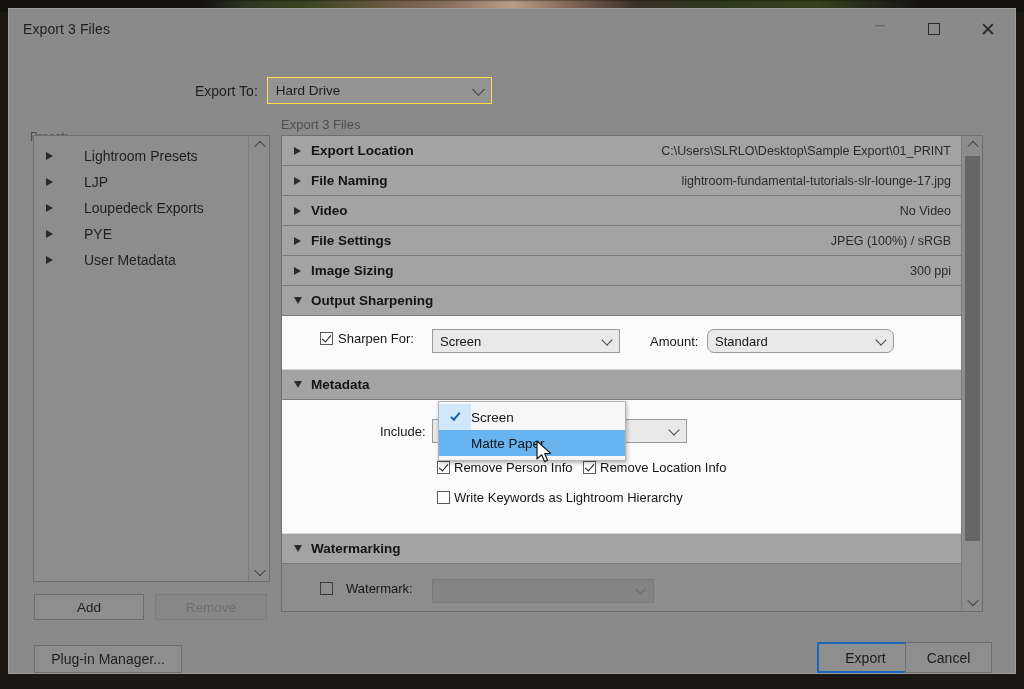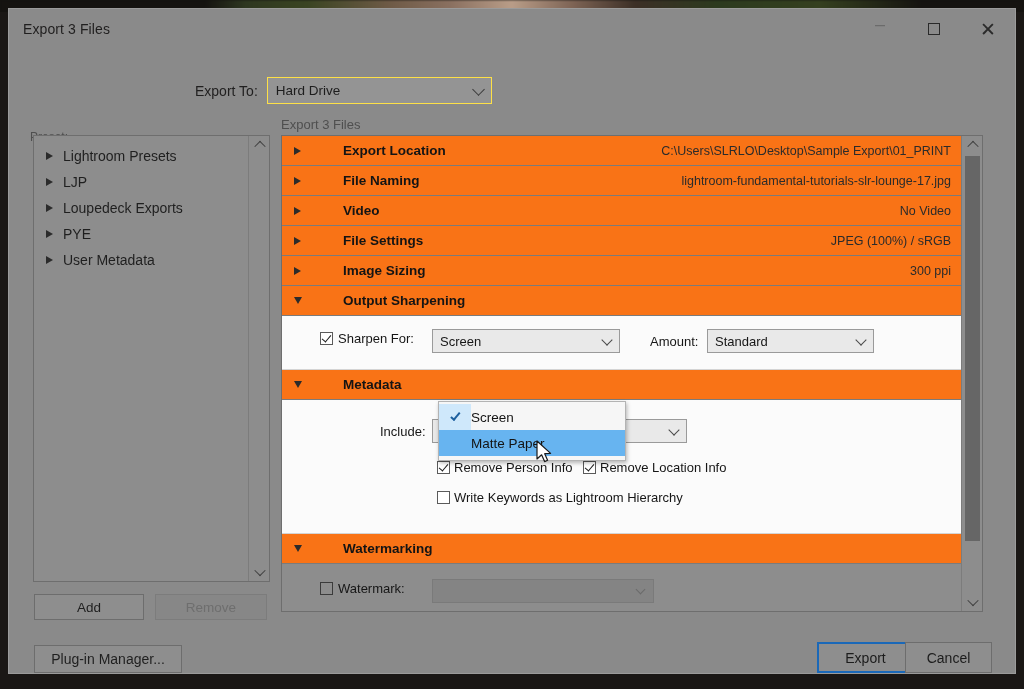--- a/index.html
+++ b/index.html
@@ -140,20 +140,21 @@
     padding-top: 7px;
   }
   .preset-item {
     display: flex;
     align-items: center;
     height: 26px;
     padding-left: 12px;
     font-size: 14px;
     color: #1f1f1f;
     cursor: default;
+    gap: 21px;
   }
   .tri-right {
     width: 0; height: 0;
     border-left: 7px solid #2b2b2b;
     border-top: 4.5px solid transparent;
     border-bottom: 4.5px solid transparent;
     margin-right: 10px;
   }
   .tri-down {
     width: 0; height: 0;
@@ -228,27 +229,26 @@
   .panel-inner {
     position: absolute;
     left: 0; top: 0;
     width: 681px; height: 100%;
   }
 
   
   .sec-head {
     position: relative;
     height: 30px;
-    background: #f97316;
+    background: #a3a3a3;
     border-bottom: 1px solid #7b7b7b;
     display: flex;
     align-items: center;
     padding-left: 12px;
     cursor: default;
-    gap: 32px;
   }
   .sec-head .name {
     font-size: 13.5px;
     font-weight: bold;
     color: #141414;
   }
   .sec-head .val {
     position: absolute;
     right: 12px;
     font-size: 12.5px;
@@ -503,21 +503,21 @@
         <div class="sec-body" style="height:54px;">
           <div class="row" style="position:absolute; left:38px; top:15px;">
             <span class="chk on"></span>
             <span class="lbl-dark" style="margin-left:5px;">Sharpen For:</span>
           </div>
           <div class="combo-light" style="position:absolute; left:150px; top:13px; width:188px;">
             <span>Screen</span>
             <span class="chev"></span>
           </div>
           <span class="lbl-dark" style="position:absolute; left:368px; top:18px;">Amount:</span>
-          <div class="combo-light" style="position:absolute; left:425px; top:13px; width:167px;">
+          <div class="combo-light" style="position:absolute; left:425px; top:13px; width:187px;border-radius:7px;">
             <span>Standard</span>
             <span class="chev"></span>
           </div>
         </div>
 
         <div class="sec-head">
           <span class="tri-down"></span>
           <span class="name">Metadata</span>
         </div>
         <div class="sec-body" style="height:134px;">
@@ -541,21 +541,21 @@
           </div>
         </div>
 
         <div class="sec-head">
           <span class="tri-down"></span>
           <span class="name">Watermarking</span>
         </div>
         <div style="height:56px; background:#8d8d8d; position:relative; border-bottom:1px solid #7b7b7b;">
           <div class="row" style="position:absolute; left:38px; top:17px;">
             <span class="chk" style="background:#8d8d8d; border-color:#3b3b3b;"></span>
-            <span class="lbl-dark" style="margin-left:5px;">Watermark:</span>
+            <span class="lbl-dark" style="margin-left:13px;">Watermark:</span>
           </div>
           <div class="combo-dim" style="position:absolute; left:150px; top:15px; width:222px;">
             <span></span>
             <span class="chev"></span>
           </div>
         </div>
 
       </div>
 
       <div class="vscroll">

